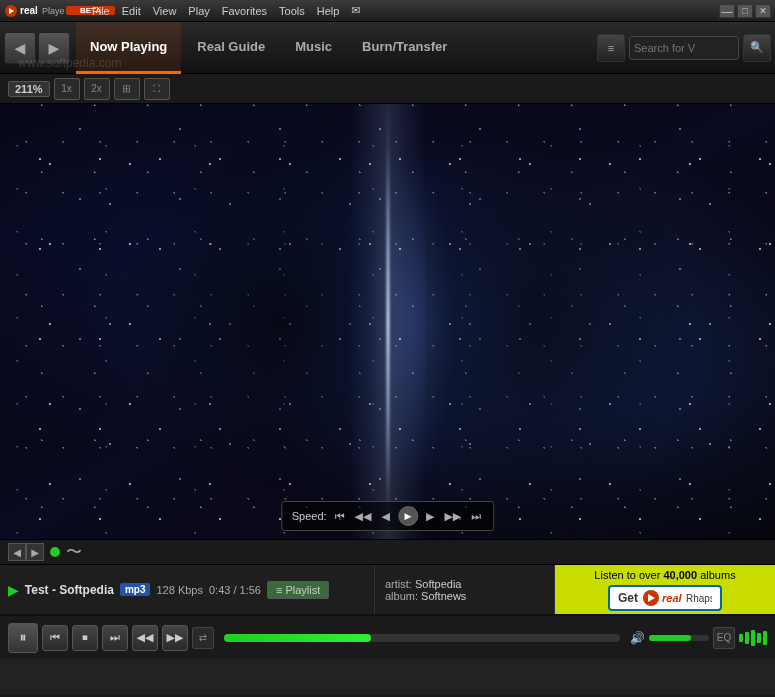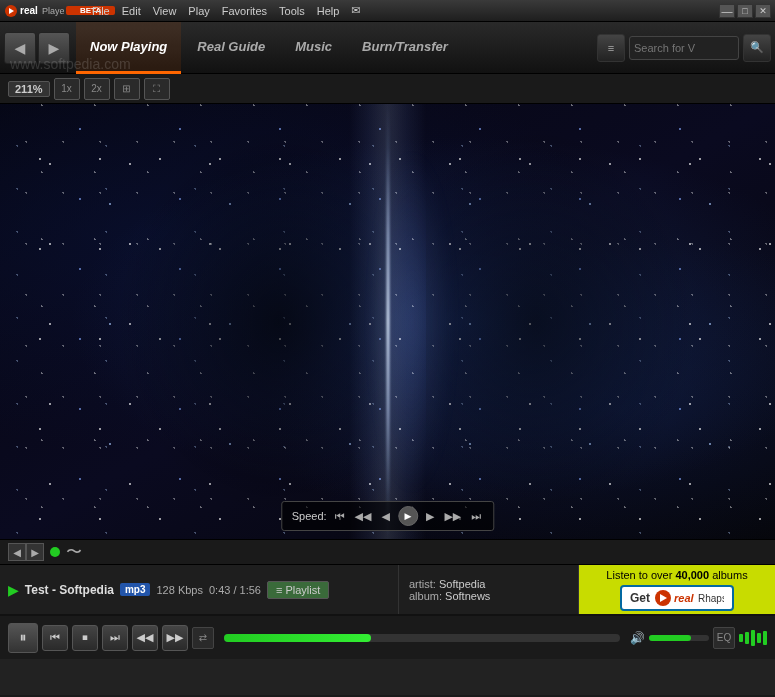--- a/index.html
+++ b/index.html
@@ -98,21 +98,20 @@
       cursor: pointer;
       color: #aaa;
       font-size: 14px;
     }
     #nav-tabs {
       display: flex;
       align-items: flex-end;
       height: 52px;
       gap: 2px;
       margin-left: 4px;
-      font-style: italic;
     }
     .nav-tab {
       padding: 0 14px;
       display: flex;
       align-items: center;
       font-size: 13px;
       font-weight: bold;
       color: #aaa;
       cursor: pointer;
       border-bottom: 3px solid transparent;
@@ -160,23 +159,23 @@
       outline: none;
       color: #ccc;
       font-size: 11px;
       width: 80px;
     }
 
     
     #watermark {
       position: absolute;
       top: 56px;
-      left: 10px;
+      left: 18px;
       color: rgba(255,255,255,0.15);
-      font-size: 14px;
+      font-size: 12px;
       z-index: 5;
       pointer-events: none;
     }
 
     
     #video-controls {
       background: #1a1a1a;
       height: 30px;
       display: flex;
       align-items: center;
@@ -411,21 +410,21 @@
       display: flex;
       flex-direction: column;
       justify-content: center;
     }
     .artist-line {
       color: #ccc;
       font-size: 11px;
     }
     .artist-label { color: #aaa; }
     #rhapsody-ad {
-      width: 196px;
+      width: 220px;
       background: #c8dc00;
       display: flex;
       align-items: center;
       justify-content: center;
       flex-direction: column;
       padding: 4px 10px;
       gap: 4px;
     }
     .ad-text {
       color: #000;

